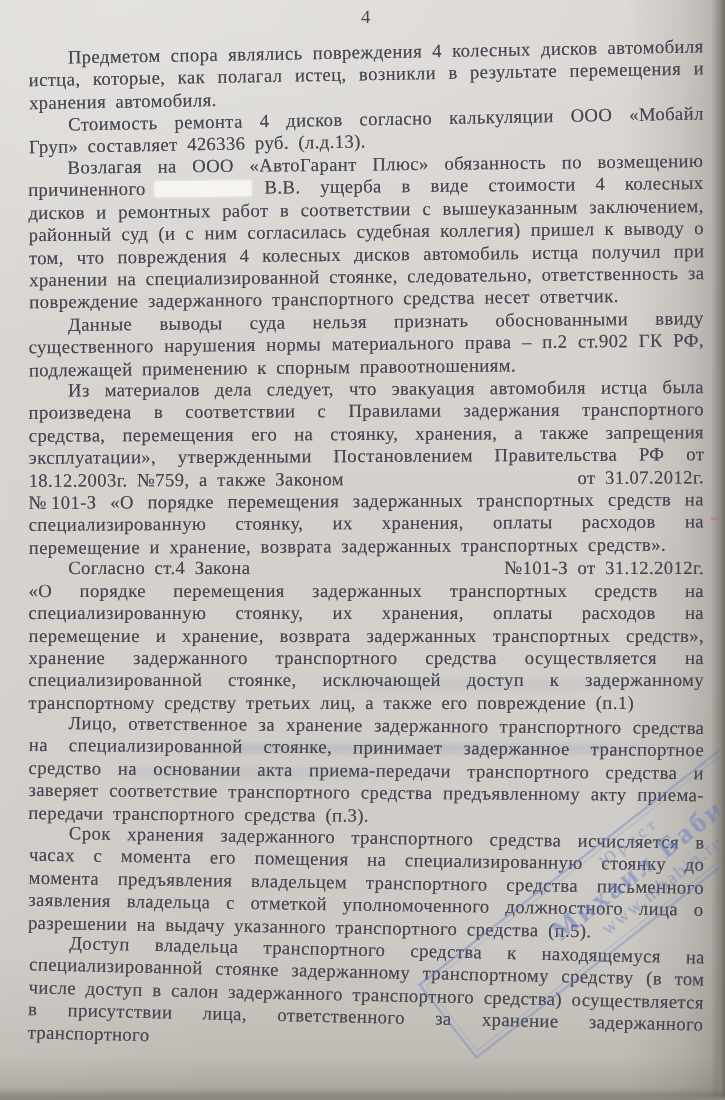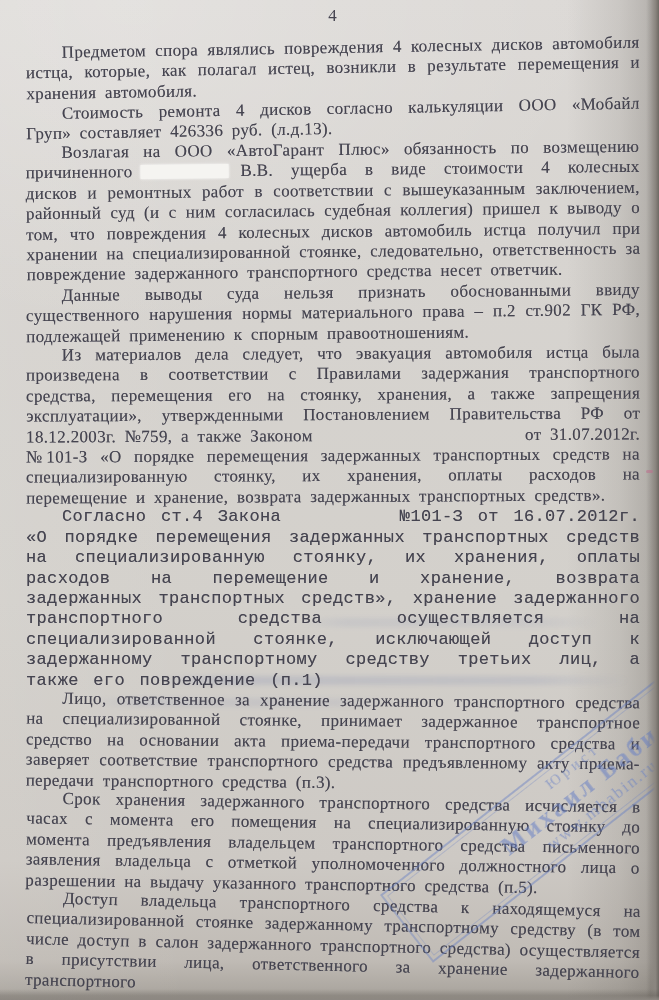--- a/index.html
+++ b/index.html
@@ -25,21 +25,21 @@
   .gapline {
     display:flex; justify-content:space-between;
     font-size:17px; line-height:20.4px; letter-spacing:0.35px; word-spacing:4px;
     text-shadow:0 0 0.5px rgba(69,68,80,0.55);
   }
   .gapline .indent { padding-left:36px; }
   
   .t-n10 { transform:rotate(-1.0deg); }
   .t-n06 { transform:rotate(-0.6deg); }
   .t-n03 { transform:rotate(-0.3deg); }
-  .t-000 { transform:rotate(0deg);font-family:Liberation Mono, monospace; }
+  .t-000 { transform:rotate(0deg); }
   .t-p04 { transform:rotate(0.45deg); }
   .t-p08 { transform:rotate(0.85deg); }
   .t-p13 { transform:rotate(1.3deg); }
   .redaction {
     display:inline-block; width:88px; height:14px;
     background:#f5f4f1; vertical-align:-2px; margin:0 12px 0 8px;
     box-shadow:0 0 3px rgba(255,255,255,0.9);
   }
   
   .watermark {
@@ -106,21 +106,21 @@
 
     <p class="para t-n03 stretch-last">Из материалов дела следует, что эвакуация автомобиля истца была произведена в соответствии с Правилами задержания транспортного средства, перемещения его на стоянку, хранения, а также запрещения эксплуатации», утвержденными Постановлением Правительства РФ от</p>
     <div class="gapline t-n03">
       <span>18.12.2003г. №759, а также Законом</span>
       <span>от 31.07.2012г.</span>
     </div>
     <p class="para noindent t-n03">№101-З «О порядке перемещения задержанных транспортных средств на специализированную стоянку, их хранения, оплаты расходов на перемещение и хранение, возврата задержанных транспортных средств».</p>
 
     <div class="gapline t-000">
       <span class="indent">Согласно ст.4 Закона</span>
-      <span>№101-З от 16.07.2012г.</span>
+      <span>№101-З от 31.12.2012г.</span>
     </div>
     <p class="para noindent t-000">«О порядке перемещения задержанных транспортных средств на специализированную стоянку, их хранения, оплаты расходов на перемещение и хранение, возврата задержанных транспортных средств», хранение задержанного транспортного средства осуществляется на специализированной стоянке, исключающей доступ к задержанному транспортному средству третьих лиц, а также его повреждение (п.1)</p>
 
 
     <p class="para t-p04">Лицо, ответственное за хранение задержанного транспортного средства на специализированной стоянке, принимает задержанное транспортное средство на основании акта приема-передачи транспортного средства и заверяет соответствие транспортного средства предъявленному акту приема-передачи транспортного средства (п.3).</p>
 
     <p class="para t-p08">Срок хранения задержанного транспортного средства исчисляется в часах с момента его помещения на специализированную стоянку до момента предъявления владельцем транспортного средства письменного заявления владельца с отметкой уполномоченного должностного лица о разрешении на выдачу указанного транспортного средства (п.5).</p>
 
     <p class="para t-p13">Доступ владельца транспортного средства к находящемуся на специализированной стоянке задержанному транспортному средству (в том числе доступ в салон задержанного транспортного средства) осуществляется в присутствии лица, ответственного за хранение задержанного транспортного</p>
   </div>

